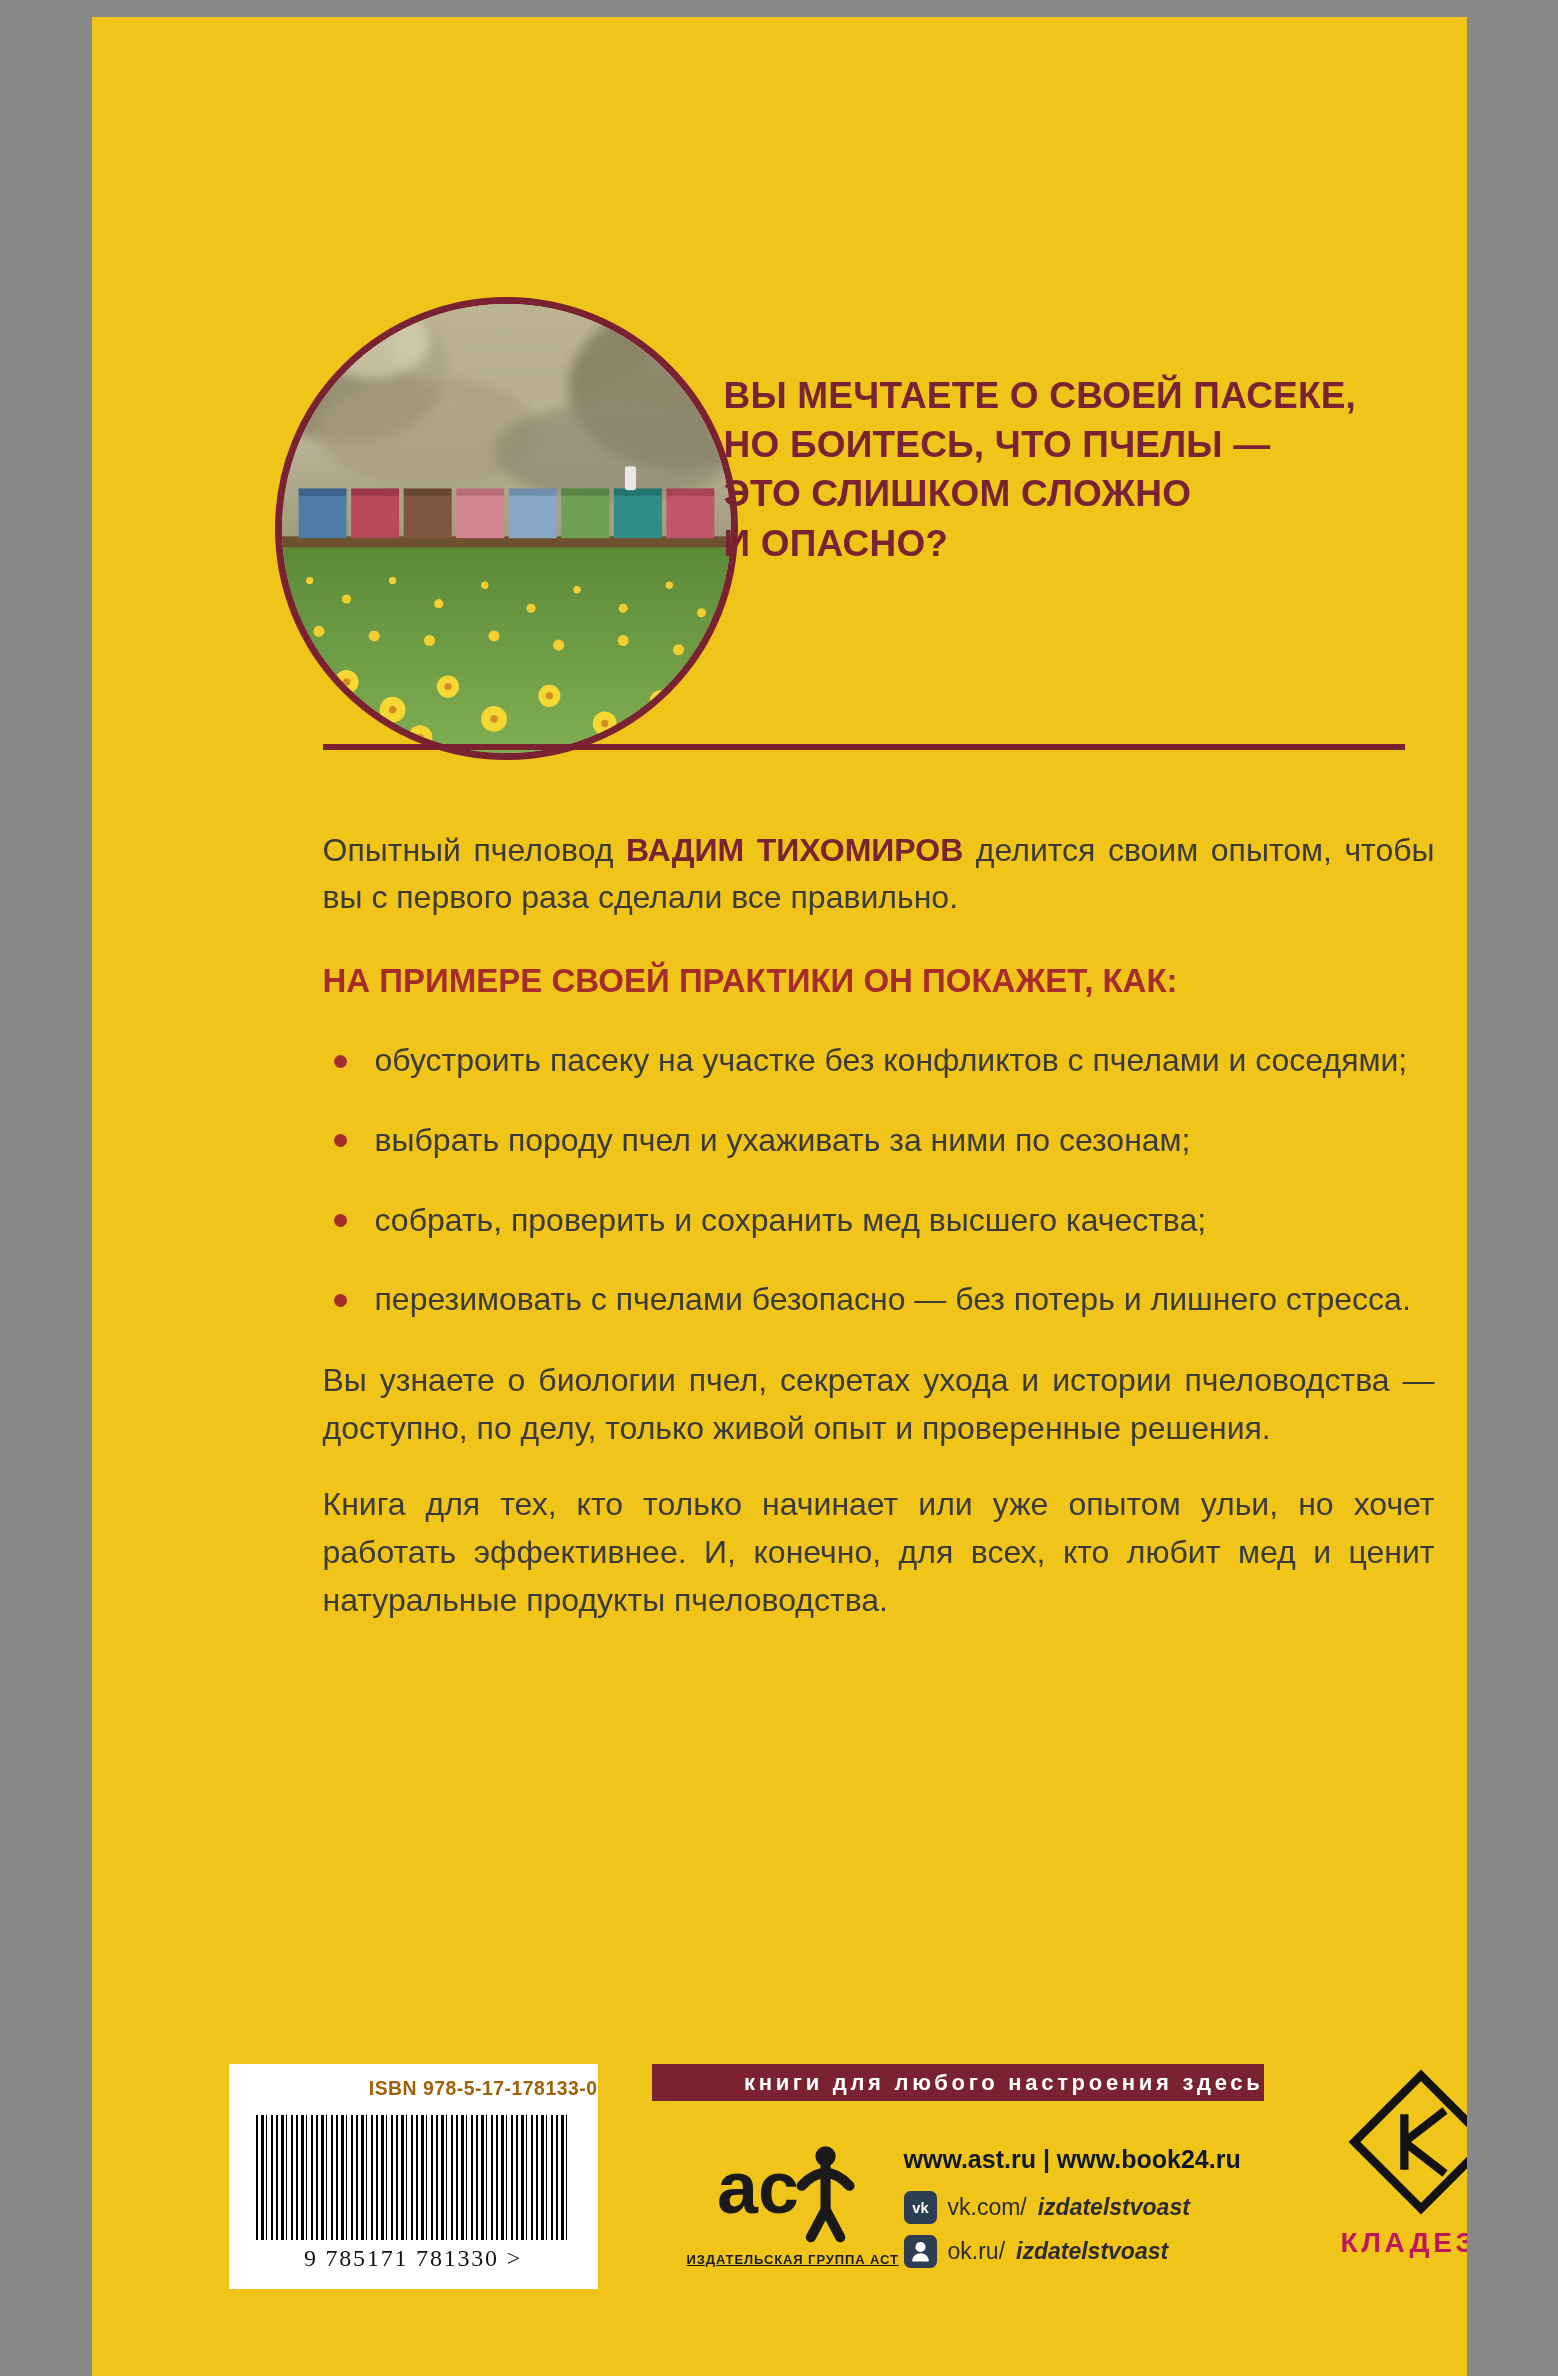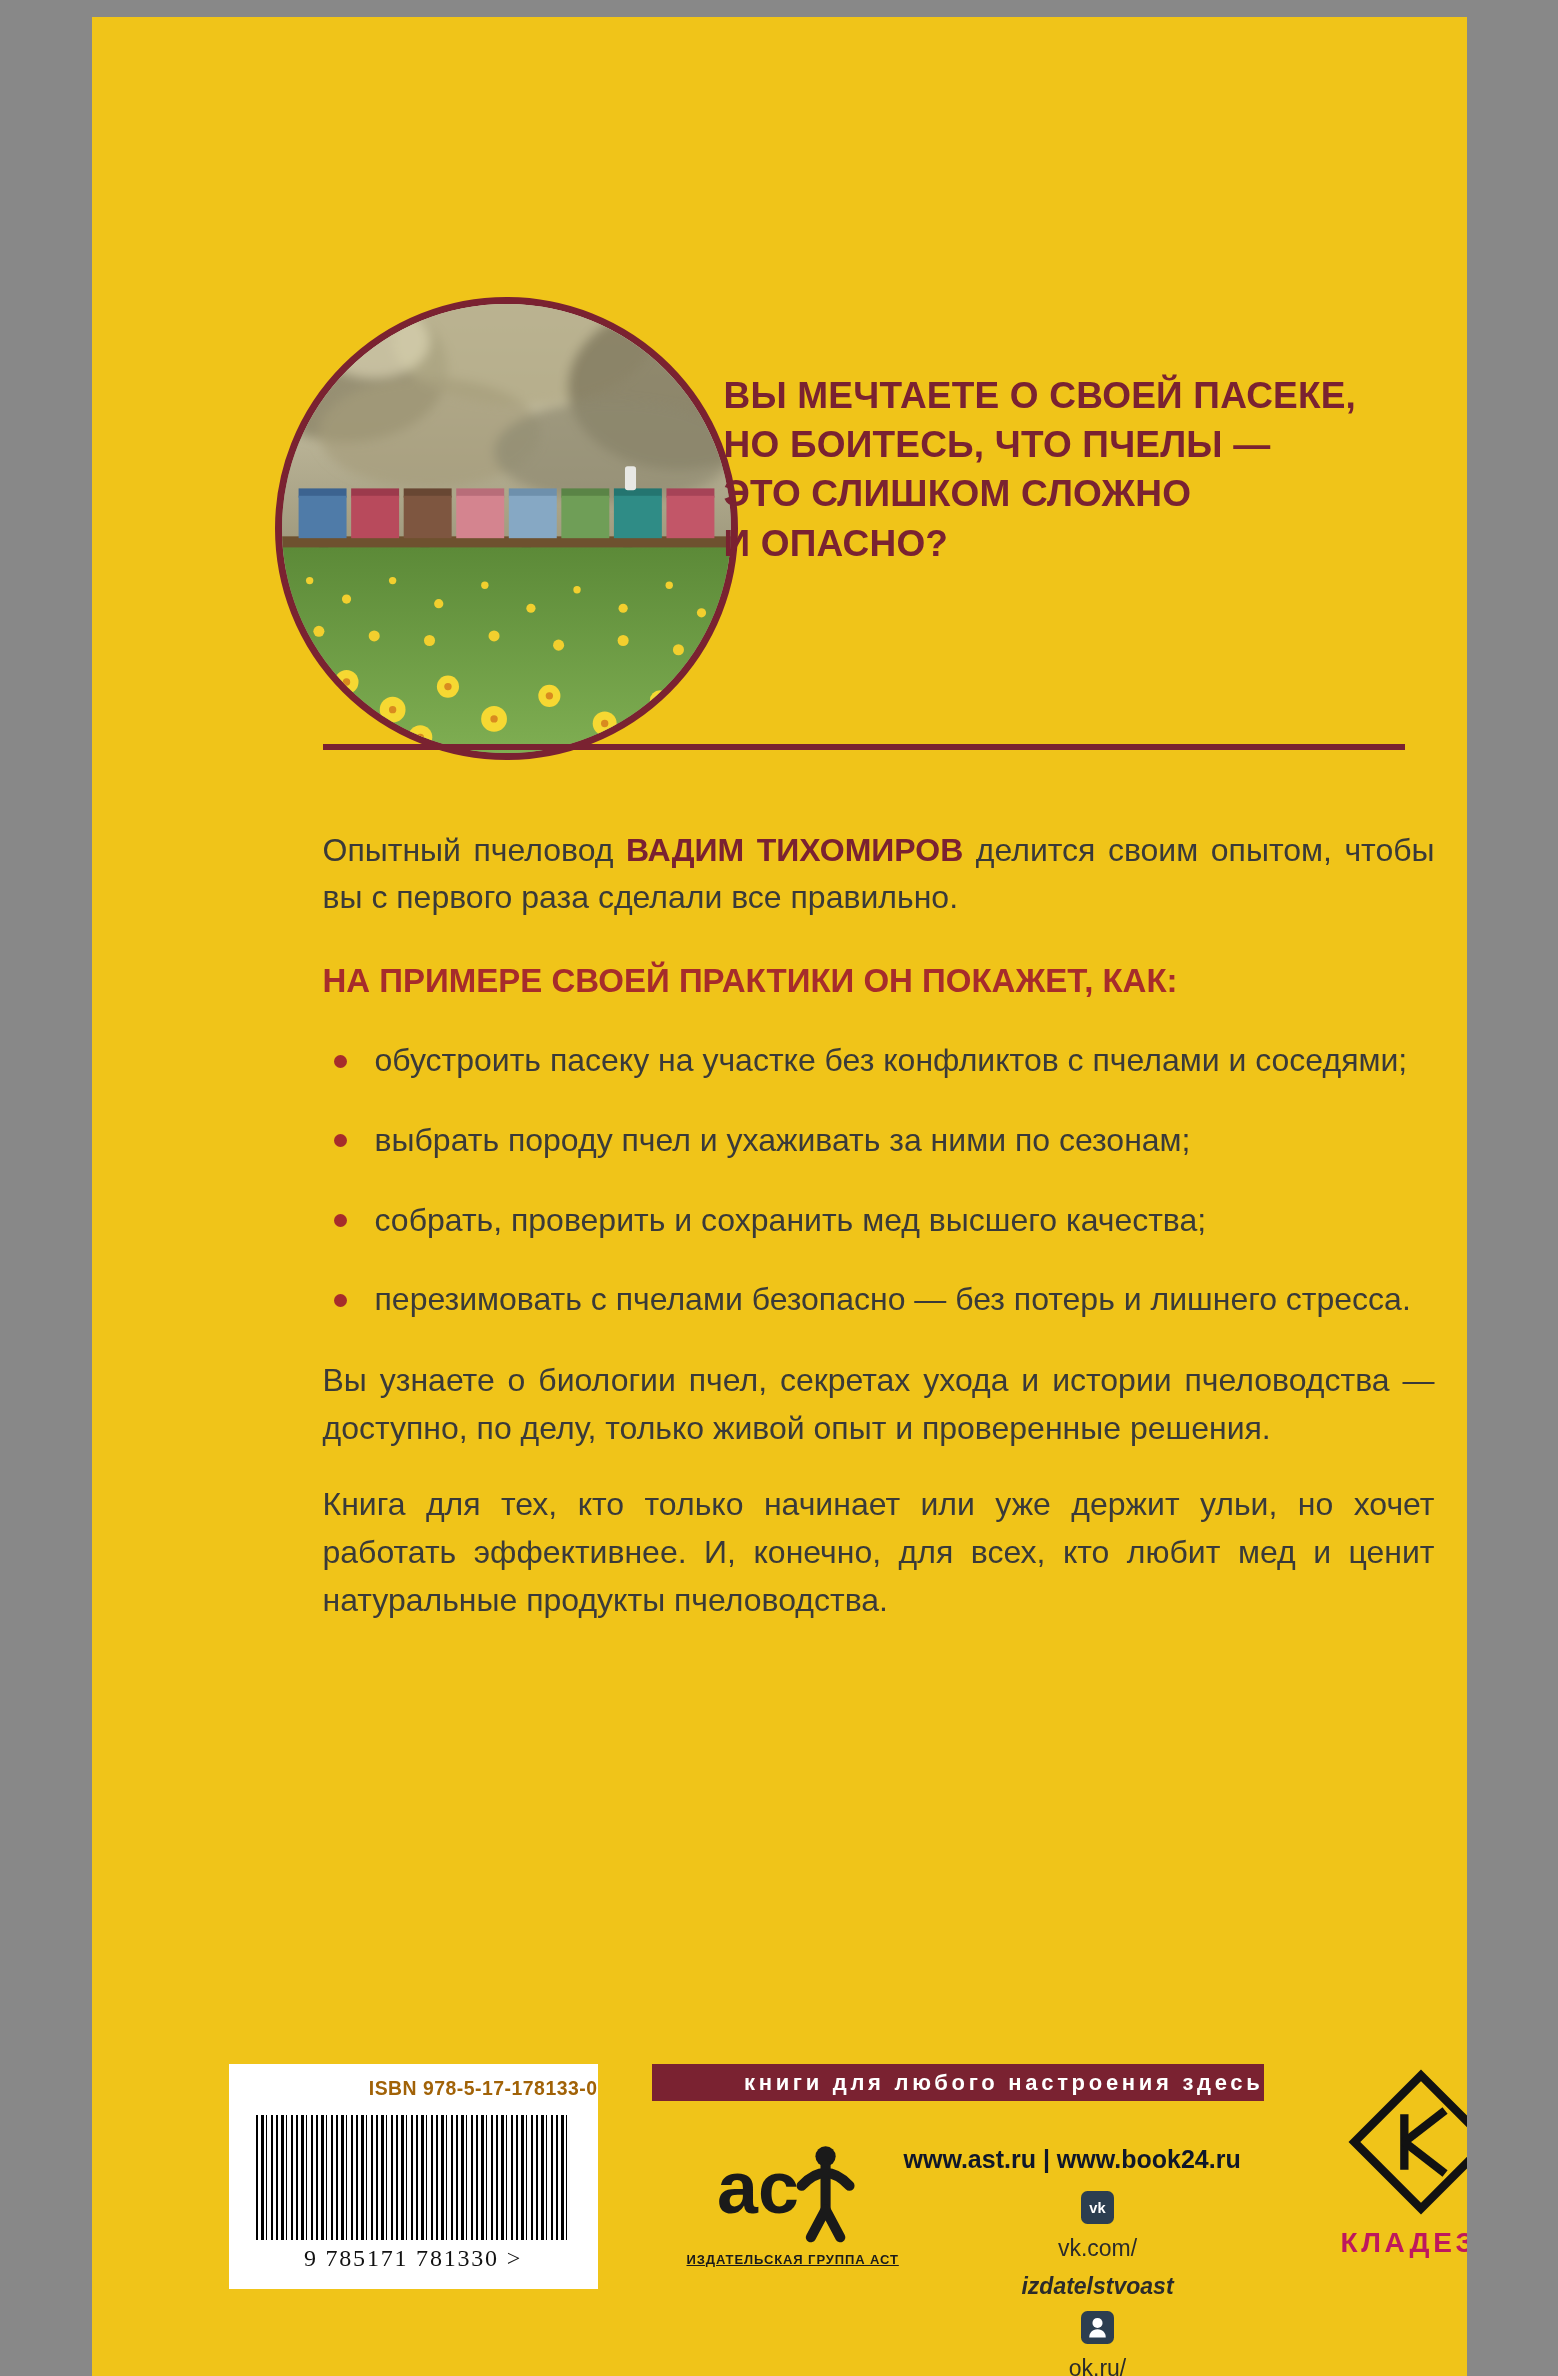--- a/index.html
+++ b/index.html
@@ -81,21 +81,21 @@
   .ast svg { display:block; margin:0 auto; }
   .ast-caption {
     margin-top:7.4px; font-size:13px; font-weight:bold; color:#1a1a1a;
     letter-spacing:0.9px; white-space:nowrap;text-decoration:underline;
   }
 
   .links { position:absolute; left:812px; top:2128px; width:388px; }
   .sites { font-size:25px; font-weight:bold; color:#0f172a; margin-bottom:16.6px; }
   .social-line {
     display:flex; align-items:center; gap:11px;
-    font-size:23px; color:#2b2b2b; margin-bottom:11px;flex-direction:column;
+    font-size:23px; color:#2b2b2b; margin-bottom:11px;
   }
   .social-line b { font-weight:bold;font-style:italic; }
   .sicon { display:inline-block; width:33px; height:33px; flex:0 0 33px; }
   .sicon svg { display:block; width:33px; height:33px; }
 
   .kladez { position:absolute; left:1218px; top:2051px; width:222px; text-align:center; }
   .kladez svg { display:block; margin:0 auto; }
   .kladez-text {
     margin-top:11px; font-size:28px; font-weight:bold; color:#be185d;
     letter-spacing:3.7px;
@@ -214,21 +214,21 @@
     <h2 class="list-heading">НА ПРИМЕРЕ СВОЕЙ ПРАКТИКИ ОН ПОКАЖЕТ, КАК:</h2>
 
     <ul class="features">
       <li><span class="dot"></span><span>обустроить пасеку на участке без конфликтов с пчелами и соседями;</span></li>
       <li><span class="dot"></span><span>выбрать породу пчел и ухаживать за ними по сезонам;</span></li>
       <li><span class="dot"></span><span>собрать, проверить и сохранить мед высшего качества;</span></li>
       <li><span class="dot"></span><span>перезимовать с пчелами безопасно — без потерь и лишнего стресса.</span></li>
     </ul>
 
     <p class="body">Вы узнаете о биологии пчел, секретах ухода и истории пчеловодства — доступно, по делу, только живой опыт и проверенные решения.</p>
-    <p class="body">Книга для тех, кто только начинает или уже держит ульи, но хочет работать эффективнее. И, конечно, для всех, кто любит мед и ценит натуральные продукты пчеловодства.</p>
+    <p class="body">Книга для тех, кто только начинает или уже опытом ульи, но хочет работать эффективнее. И, конечно, для всех, кто любит мед и ценит натуральные продукты пчеловодства.</p>
   </div>
 
   <div class="isbn-box">
     <div class="isbn-label">ISBN 978-5-17-178133-0</div>
     <div class="barcode"></div>
     <div class="barcode-digits">9 785171 781330 &gt;</div>
   </div>
 
   <div class="banner">книги для любого настроения здесь</div>
 

